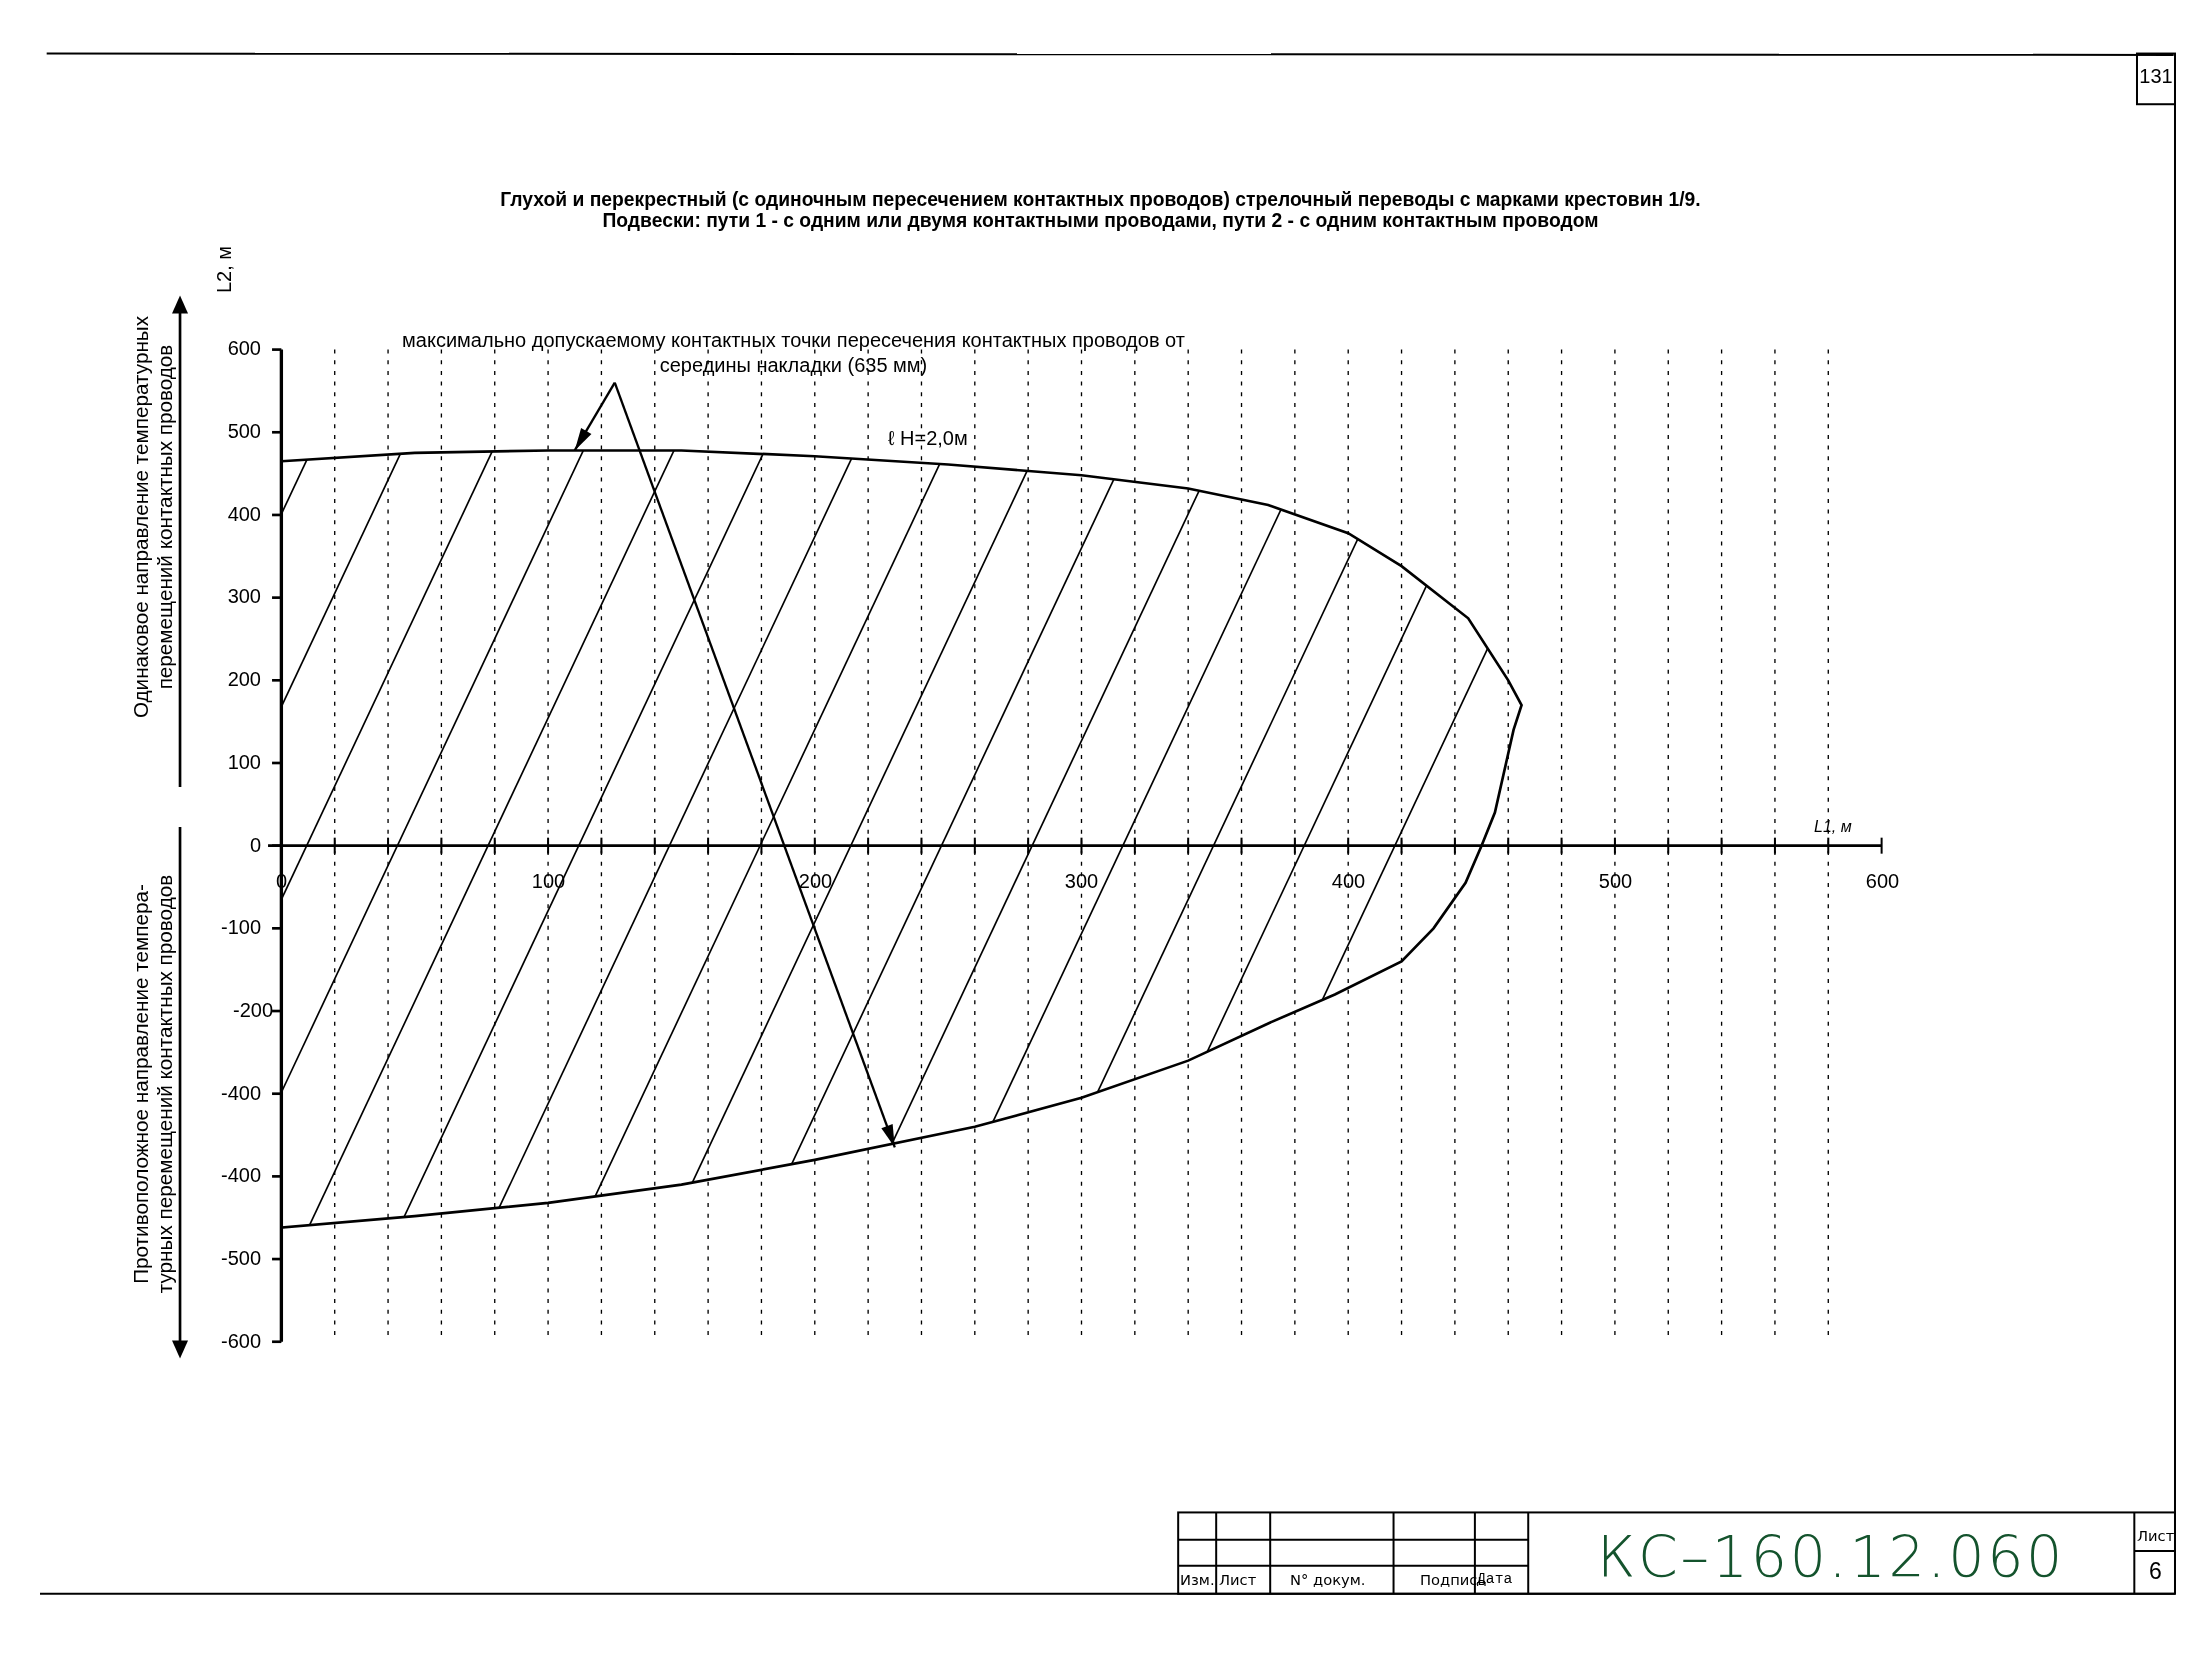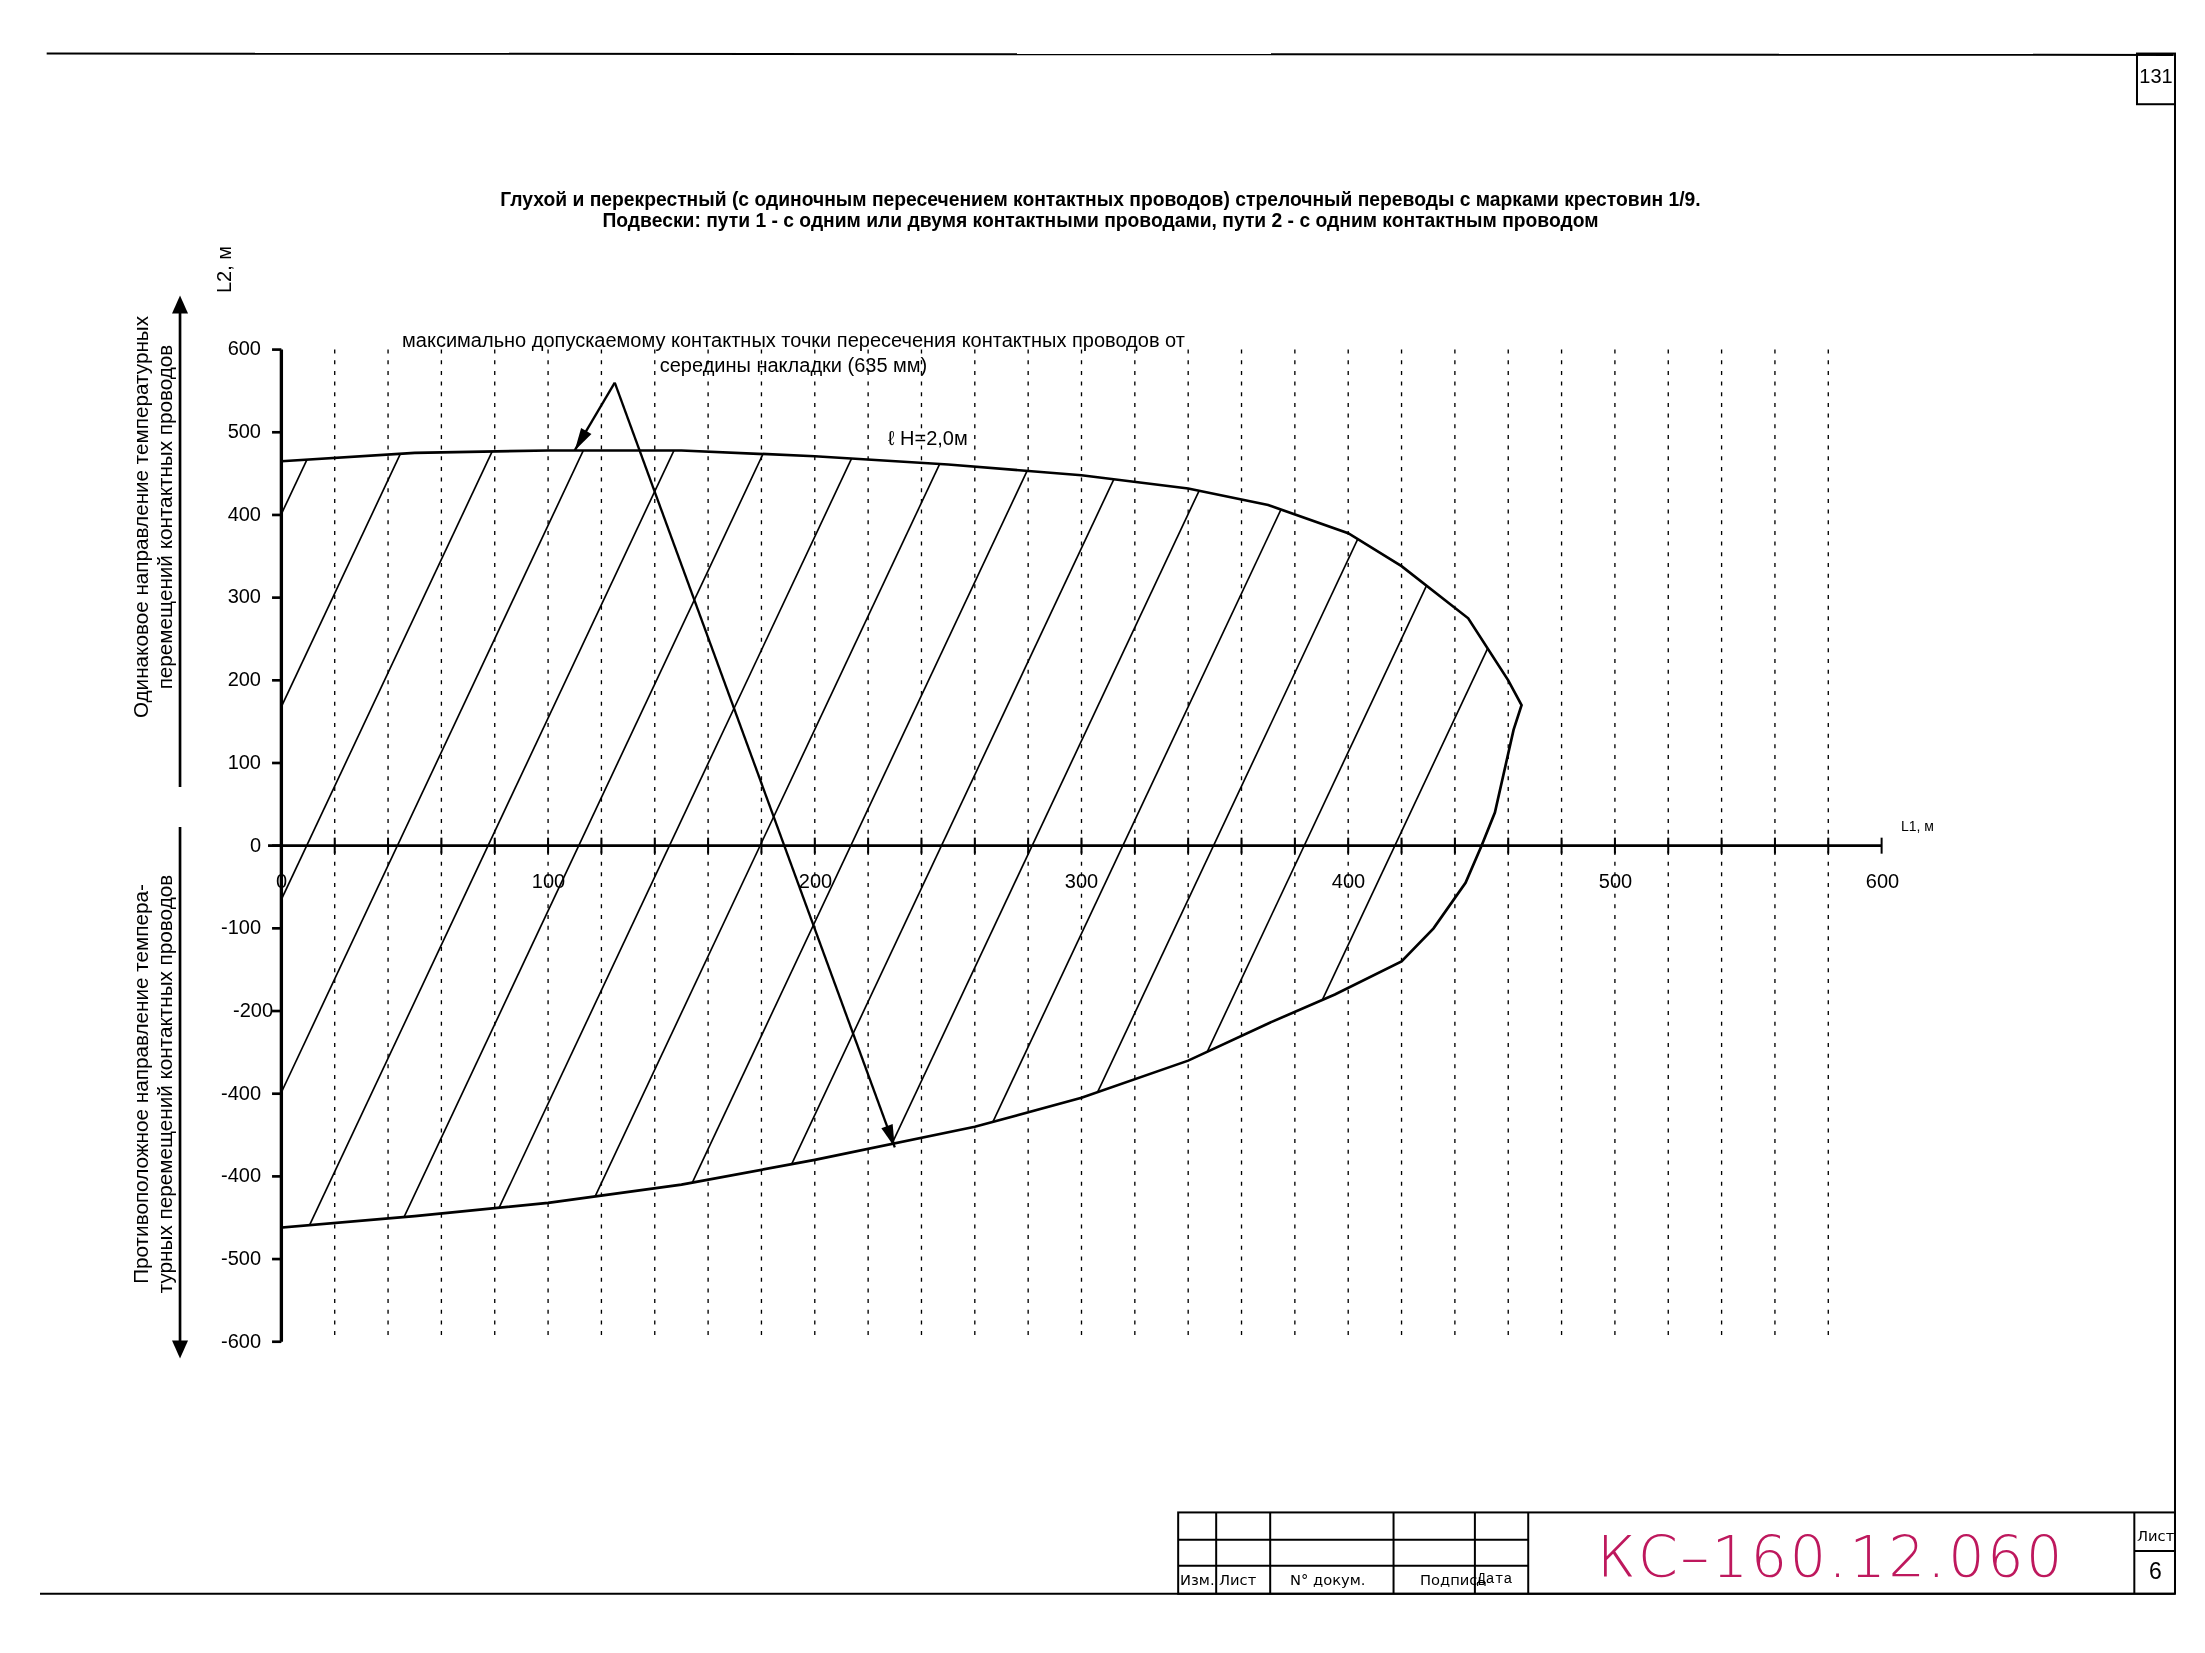--- a/index.html
+++ b/index.html
@@ -165,21 +165,21 @@
 <div class="title" style="top:181px;margin-top:8px;">Глухой и перекрестный (с одиночным пересечением контактных проводов) стрелочный переводы с марками крестовин 1/9.</div>
 <div class="title" style="top:210px;">Подвески: пути 1 - с одним или двумя контактными проводами, пути 2 - с одним контактным проводом</div>
 
 <div class="annot" style="top:328px;">
   <div>максимально допускаемому контактных точки пересечения контактных проводов от</div>
   <div>середины накладки (635 мм)</div>
 </div>
 <div style="position:absolute;left:888px;top:427px;font-size:20px;">ℓ Н=2,0м</div>
 
 <div style="position:absolute;left:213px;top:293px;font-size:20px;transform:rotate(-90deg);transform-origin:left top;">L2, м</div>
-<div style="position:absolute;left:1901px;top:818px;font-size:14px;">L1, м</div>
+<div style="position:absolute;left:1814px;top:818px;font-size:16px;font-style:italic;">L1, м</div>
 
 <div class="vlabel" style="left:-147px;top:493px;width:600px;">
   <div>Одинаковое направление температурных</div>
   <div>перемещений контактных проводов</div>
 </div>
 <div class="vlabel" style="left:-147px;top:1060px;width:600px;">
   <div>Противоположное направление темпера-</div>
   <div>турных перемещений контактных проводов</div>
 </div>
 
@@ -206,16 +206,16 @@
     <div class="tick" style="left: 1315px; width: 67px; text-align: center; top: 870px;">400</div>
     <div class="tick" style="left: 1582px; width: 67px; text-align: center; top: 870px;">500</div>
     <div class="tick" style="left: 1849px; width: 67px; text-align: center; top: 870px;">600</div>
   </div>
 
 <div class="tb-label" style="left:1180px;top:1571px;">Изм.</div>
 <div class="tb-label" style="left:1219px;top:1571px;">Лист</div>
 <div class="tb-label" style="left:1290px;top:1571px;">N° докум.</div>
 <div class="tb-label" style="left:1396px;top:1571px;margin-left:24px;">Подпись</div>
 <div class="tb-label" style="left:1477px;top:1571px;font-family:Liberation Mono, monospace;">Дата</div>
-<div style="position:absolute;left:1528px;width:606px;top:1524px;text-align:center;font-size:57px;font-weight:100;font-family:'DejaVu Sans',sans-serif;letter-spacing:2.7px;color:#be185d;">КС–160.12.060</div>
+<div style="position:absolute;left:1528px;width:606px;top:1524px;text-align:center;font-size:57px;font-weight:100;font-family:'DejaVu Sans',sans-serif;letter-spacing:2.7px;color:#14532d;">КС–160.12.060</div>
 <div class="tb-label" style="left:2137px;top:1527px;">Лист</div>
 <div style="position:absolute;left:2135px;width:41px;top:1558px;text-align:center;font-size:23px;">6</div>
 
 
 </body></html>

